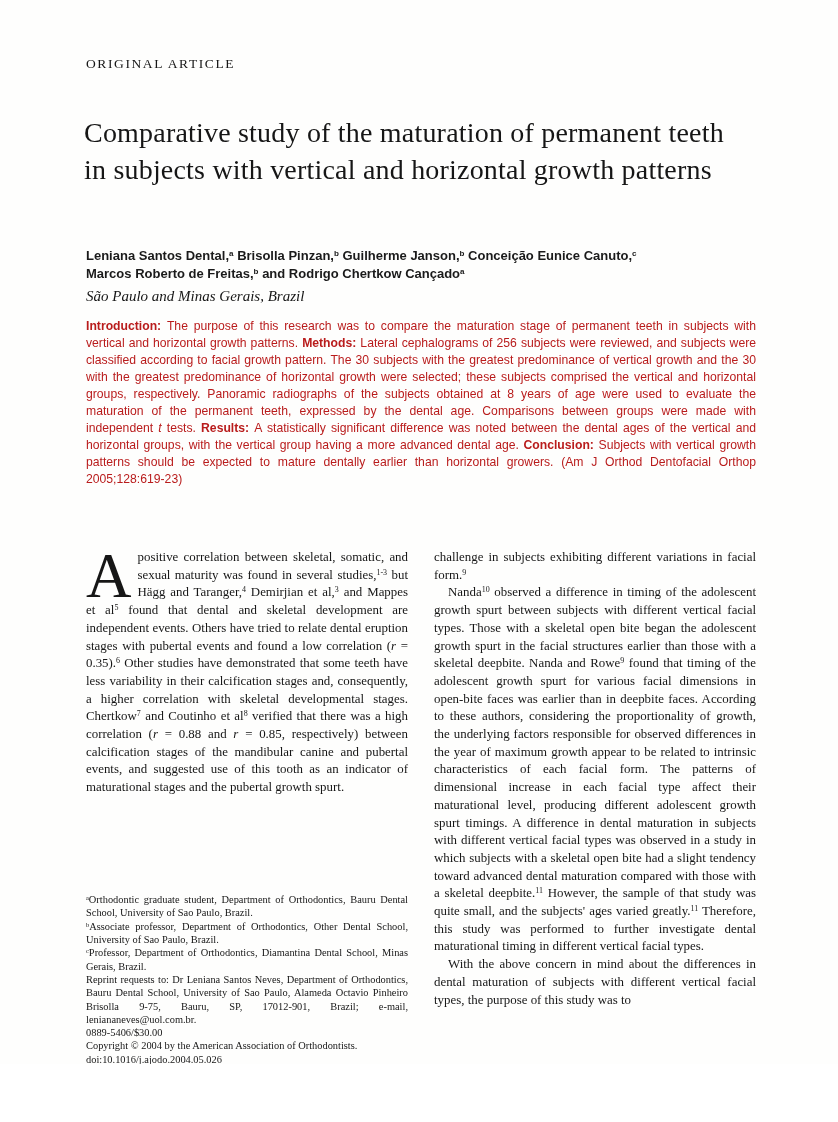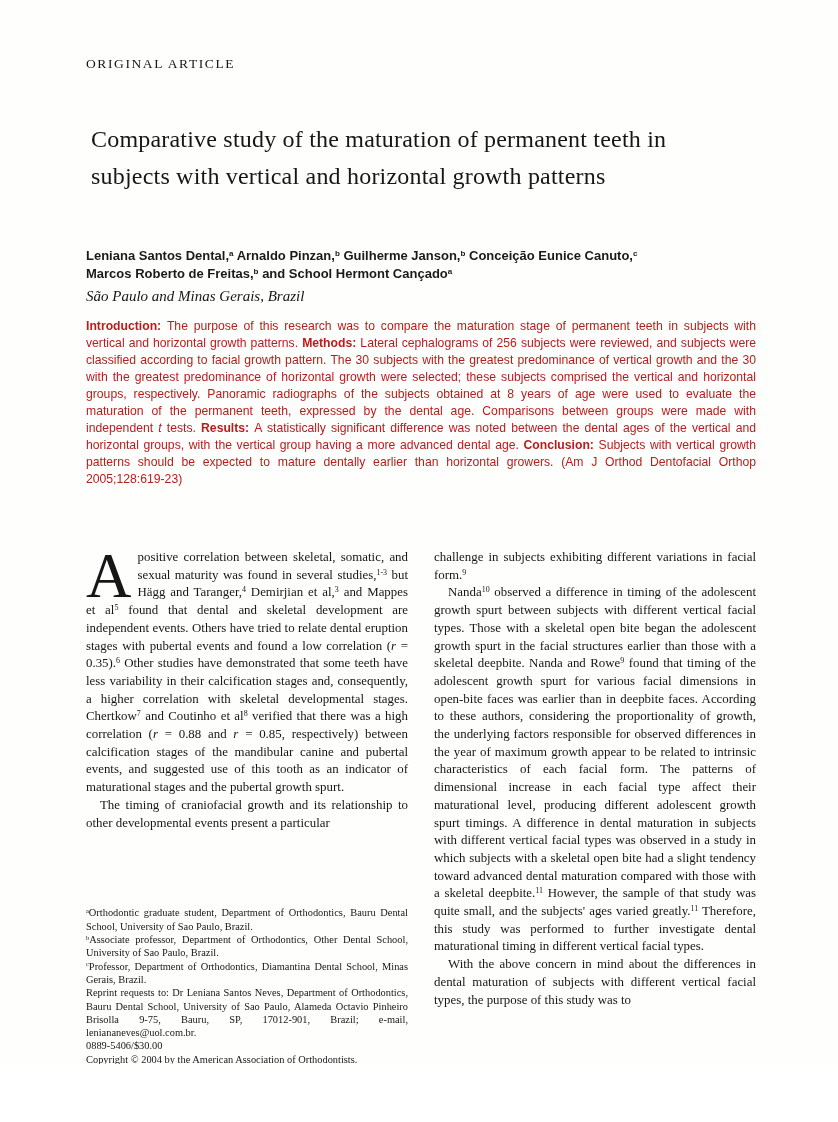--- a/index.html
+++ b/index.html
@@ -15,22 +15,22 @@
   .article-type {
     position: absolute;
     left: 86px; top: 56px;
     font-size: 13.5px;
     letter-spacing: 1.6px;
   }
   .title {
     position: absolute;
     left: 84px; top: 114px;
     width: 660px;
-    margin: 7px;
-    font-size: 24px;
+    margin: 0;
+    font-size: 28px;
     line-height: 37px;
     font-weight: 400;
     letter-spacing: 0.2px;
   }
   .authors {
     position: absolute;
     left: 86px; top: 247px;
     font-family: "Liberation Sans", sans-serif;
     font-size: 13px;
     font-weight: bold;
@@ -102,42 +102,42 @@
 </head>
 <body>
 
 <div class="page">
 
   <div class="article-type">ORIGINAL ARTICLE</div>
 
   <h1 class="title">Comparative study of the maturation of permanent teeth in subjects with vertical and horizontal growth patterns</h1>
 
   <div class="authors">
-    <div class="author-line"><span>Leniana Santos Dental,</span><sup>a</sup><span> Arnaldo Pinzan,</span><sup>b</sup><span> Guilherme Janson,</span><sup>b</sup><span> Conceição Eunice Canuto,</span><sup>c</sup></div>
-    <div class="author-line"><span>Marcos Roberto de Freitas,</span><sup>b</sup><span> and School Hermont Cançado</span><sup>a</sup></div>
+    <div class="author-line"><span>Leniana Santos Dental,</span><sup>a</sup><span> Brisolla Pinzan,</span><sup>b</sup><span> Guilherme Janson,</span><sup>b</sup><span> Conceição Eunice Canuto,</span><sup>c</sup></div>
+    <div class="author-line"><span>Marcos Roberto de Freitas,</span><sup>b</sup><span> and Rodrigo Chertkow Cançado</span><sup>a</sup></div>
   </div>
 
   <div class="affiliation">São Paulo and Minas Gerais, Brazil</div>
 
   <div class="abstract"><b>Introduction: </b><span>The purpose of this research was to compare the maturation stage of permanent teeth in subjects with vertical and horizontal growth patterns. </span><b>Methods: </b><span>Lateral cephalograms of 256 subjects were reviewed, and subjects were classified according to facial growth pattern. The 30 subjects with the greatest predominance of vertical growth and the 30 with the greatest predominance of horizontal growth were selected; these subjects comprised the vertical and horizontal groups, respectively. Panoramic radiographs of the subjects obtained at 8 years of age were used to evaluate the maturation of the permanent teeth, expressed by the dental age. Comparisons between groups were made with independent </span><i>t</i><span> tests. </span><b>Results: </b><span>A statistically significant difference was noted between the dental ages of the vertical and horizontal groups, with the vertical group having a more advanced dental age. </span><b>Conclusion: </b><span>Subjects with vertical growth patterns should be expected to mature dentally earlier than horizontal growers. (Am J Orthod Dentofacial Orthop 2005;128:619-23)</span></div>
 
   <div class="columns">
 
     <div class="col left">
       <div class="body-text">
         <p class="para"><span class="dropcap">A</span><span><span>positive correlation between skeletal, somatic, and sexual maturity was found in several studies,</span><sup>1-3</sup><span> but Hägg and Taranger,</span><sup>4</sup><span> Demirjian et al,</span><sup>3</sup><span> and Mappes et al</span><sup>5</sup><span> found that dental and skeletal development are independent events. Others have tried to relate dental eruption stages with pubertal events and found a low correlation (</span><i>r</i><span> = 0.35).</span><sup>6</sup><span> Other studies have demonstrated that some teeth have less variability in their calcification stages and, consequently, a higher correlation with skeletal developmental stages. Chertkow</span><sup>7</sup><span> and Coutinho et al</span><sup>8</sup><span> verified that there was a high correlation (</span><i>r</i><span> = 0.88 and </span><i>r</i><span> = 0.85, respectively) between calcification stages of the mandibular canine and pubertal events, and suggested use of this tooth as an indicator of maturational stages and the pubertal growth spurt.</span></span></p>
-        <p class="para indent">The timing of craniofacial growth and its relationship to other developmental events present a particular</p>
       </div>
       <div class="footnotes">
         <p class="footnote"><sup>a</sup><span>Orthodontic graduate student, Department of Orthodontics, Bauru Dental School, University of Sao Paulo, Brazil.</span></p>
         <p class="footnote"><sup>b</sup><span>Associate professor, Department of Orthodontics, Other Dental School, University of Sao Paulo, Brazil.</span></p>
         <p class="footnote"><sup>c</sup><span>Professor, Department of Orthodontics, Diamantina Dental School, Minas Gerais, Brazil.</span></p>
         <p class="footnote"><span>Reprint requests to: Dr Leniana Santos Neves, Department of Orthodontics, Bauru Dental School, University of Sao Paulo, Alameda Octavio Pinheiro Brisolla 9-75, Bauru, SP, 17012-901, Brazil; e-mail, leniananeves@uol.com.br.</span></p>
         <p class="footnote"><span>0889-5406/$30.00</span></p>
         <p class="footnote"><span>Copyright © 2004 by the American Association of Orthodontists.</span></p>
+        <p class="footnote"><span>doi:10.1016/j.ajodo.2004.05.026</span></p>
       </div>
     </div>
 
     <div class="col right">
       <p class="para"><span>challenge in subjects exhibiting different variations in facial form.</span><sup>9</sup></p>
       <p class="para indent"><span>Nanda</span><sup>10</sup><span> observed a difference in timing of the adolescent growth spurt between subjects with different vertical facial types. Those with a skeletal open bite began the adolescent growth spurt in the facial structures earlier than those with a skeletal deepbite. Nanda and Rowe</span><sup>9</sup><span> found that timing of the adolescent growth spurt for various facial dimensions in open-bite faces was earlier than in deepbite faces. According to these authors, considering the proportionality of growth, the underlying factors responsible for observed differences in the year of maximum growth appear to be related to intrinsic characteristics of each facial form. The patterns of dimensional increase in each facial type affect their maturational level, producing different adolescent growth spurt timings. A difference in dental maturation in subjects with different vertical facial types was observed in a study in which subjects with a skeletal open bite had a slight tendency toward advanced dental maturation compared with those with a skeletal deepbite.</span><sup>11</sup><span> However, the sample of that study was quite small, and the subjects' ages varied greatly.</span><sup>11</sup><span> Therefore, this study was performed to further investigate dental maturational timing in different vertical facial types.</span></p>
       <p class="para indent">With the above concern in mind about the differences in dental maturation of subjects with different vertical facial types, the purpose of this study was to</p>
     </div>
 
   </div>

